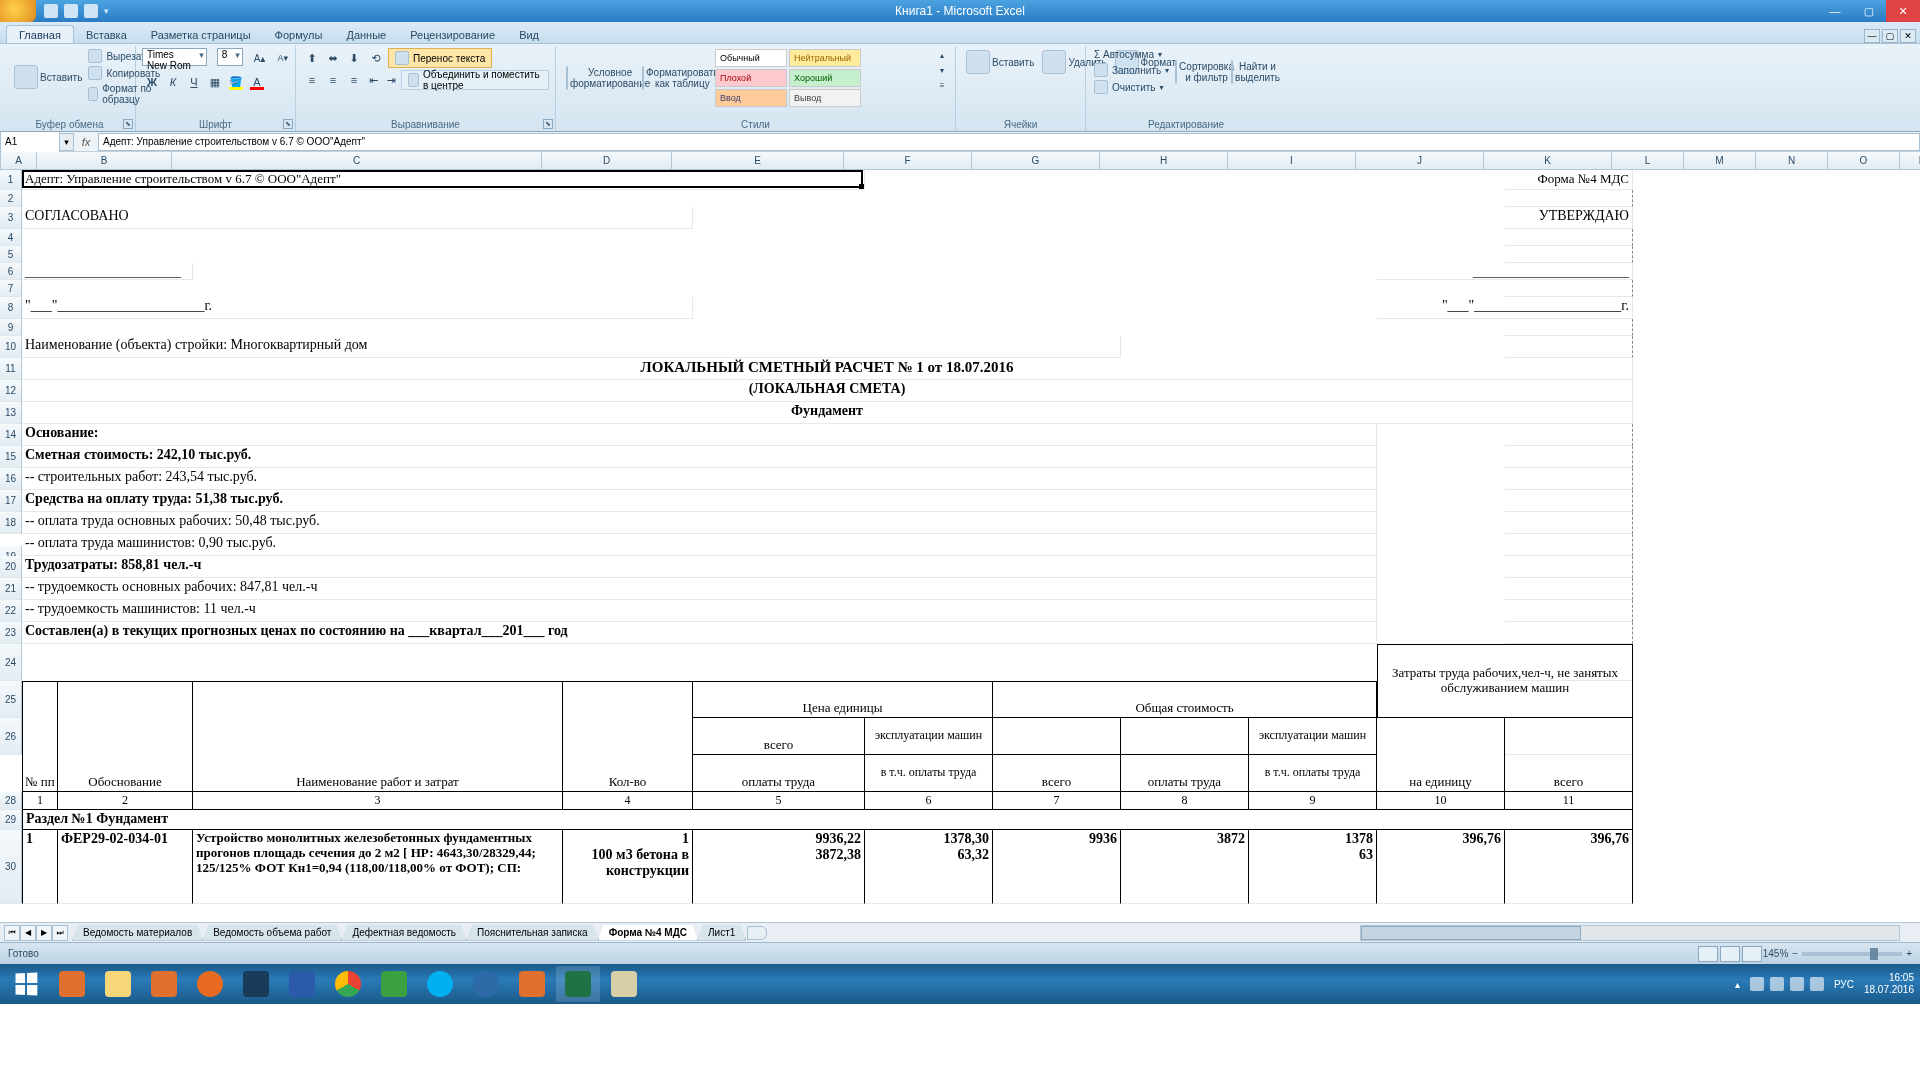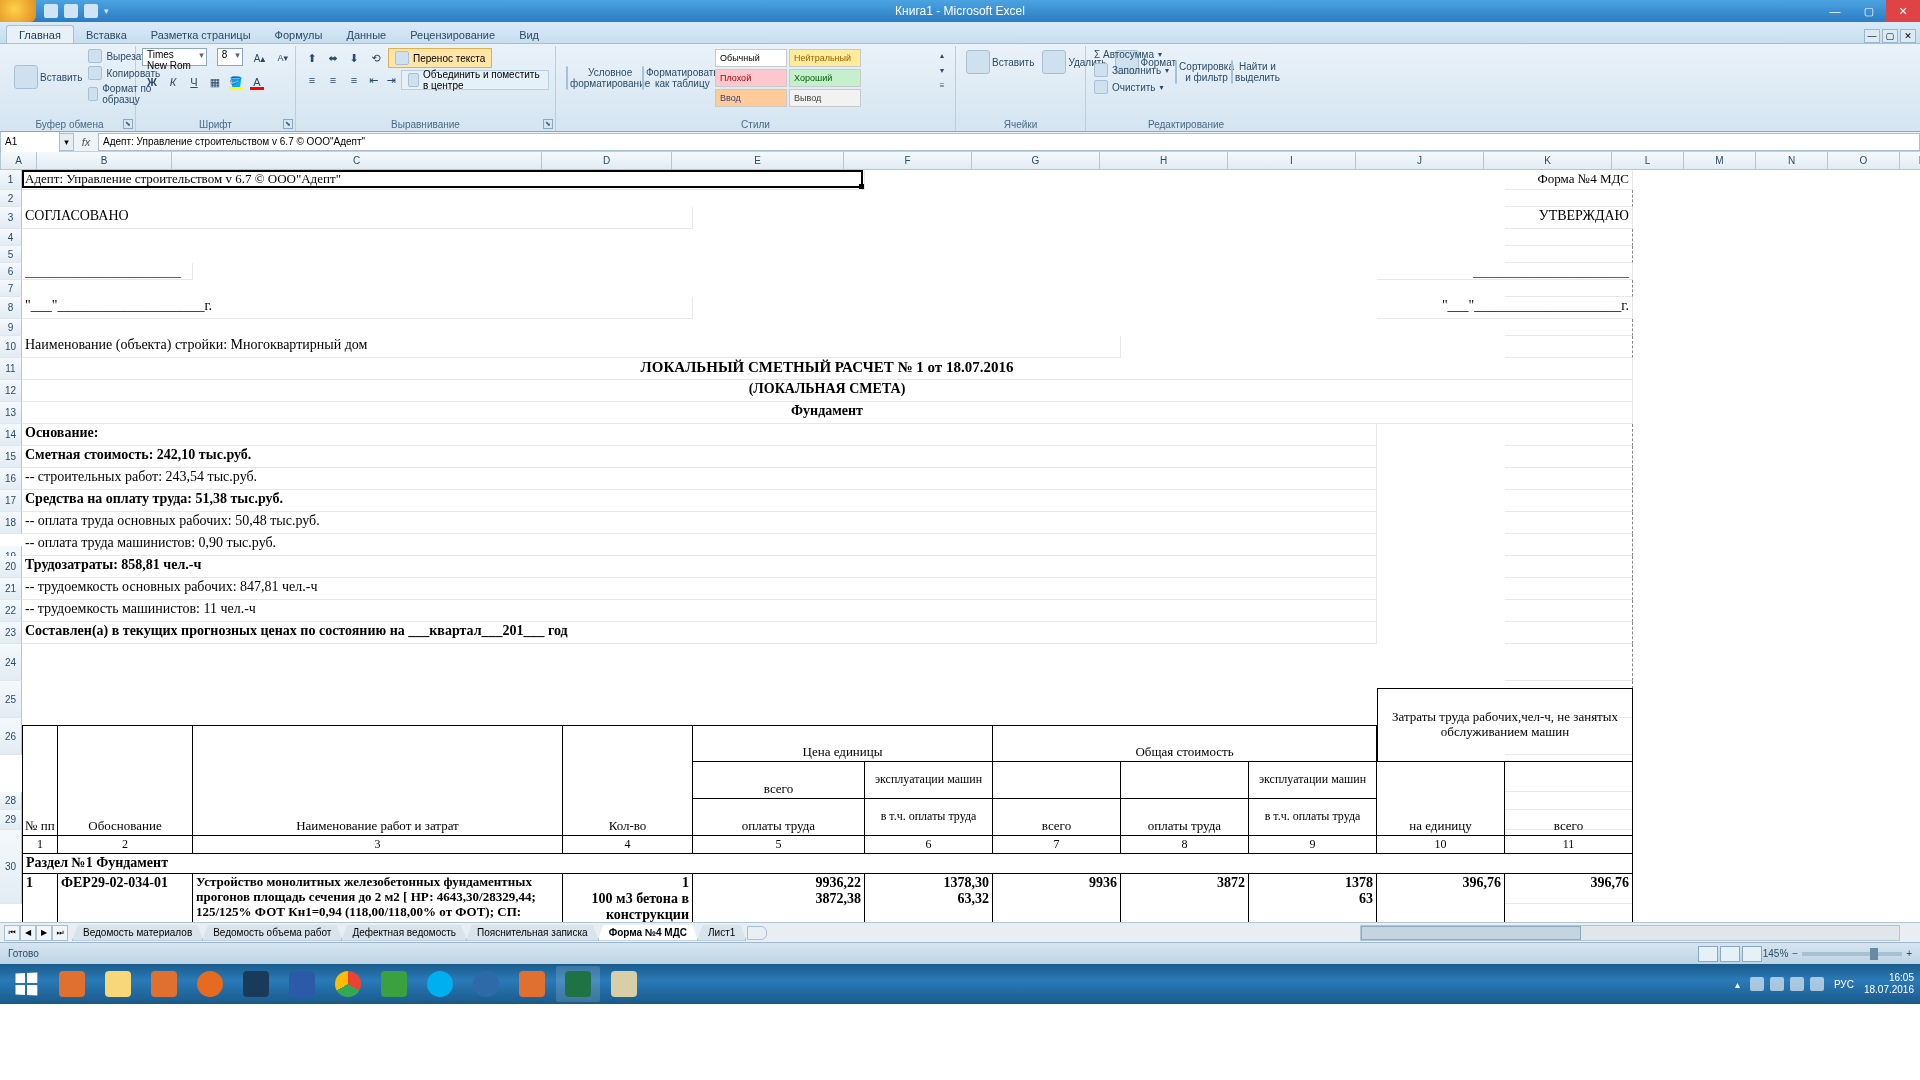--- a/index.html
+++ b/index.html
@@ -65,21 +65,21 @@
 .selbox { position: absolute; border: 2px solid #000; pointer-events: none; }
 .selbox::after { content: ""; position: absolute; right: -3px; bottom: -3px; width: 5px; height: 5px; background: #000; }
 .dashed-right { border-right: 1px dashed #888 !important; }
 .tb { font-family: "Times New Roman", serif; }
 .bold { font-weight: bold; }
 .center { text-align: center; }
 .right { text-align: right; }
 .bt { border-top: 1px solid #000 !important; }
 .bb { border-bottom: 1px solid #000 !important; }
 .bl { border-left: 1px solid #000 !important; }
-.br { border-right: 1px solid #000 !important; margin-top: 44px; }
+.br { border-right: 1px solid #000 !important; }
 .wrap { white-space: normal; line-height: 1.15; }
 
 
 .sheetbar { height: 20px; background: #e8eef3; border-top: 1px solid #b3c6d4; display: flex; align-items: center; position: relative; }
 .sheetnav { display: flex; gap: 0; padding: 0 4px; }
 .sheetnavbtn { width: 16px; height: 16px; border: 1px solid #a8c0d4; background: #f0f5f9; font-size: 8px; text-align: center; line-height: 14px; cursor: pointer; }
 .sheettabs { display: flex; align-items: flex-end; }
 .sheettab { padding: 2px 10px; font-size: 10px; background: #d8e4ec; border: 1px solid #9bb6cc; border-top: none; margin-right: -1px; cursor: pointer; clip-path: polygon(6px 0, calc(100% - 6px) 0, 100% 100%, 0 100%); }
 .sheettab.active { background: #fff; font-weight: bold; }
 .newsheet { width: 20px; height: 14px; background: #e8f0f6; border: 1px solid #a8c0d4; border-radius: 0 6px 6px 0; margin-left: 2px; cursor: pointer; }

